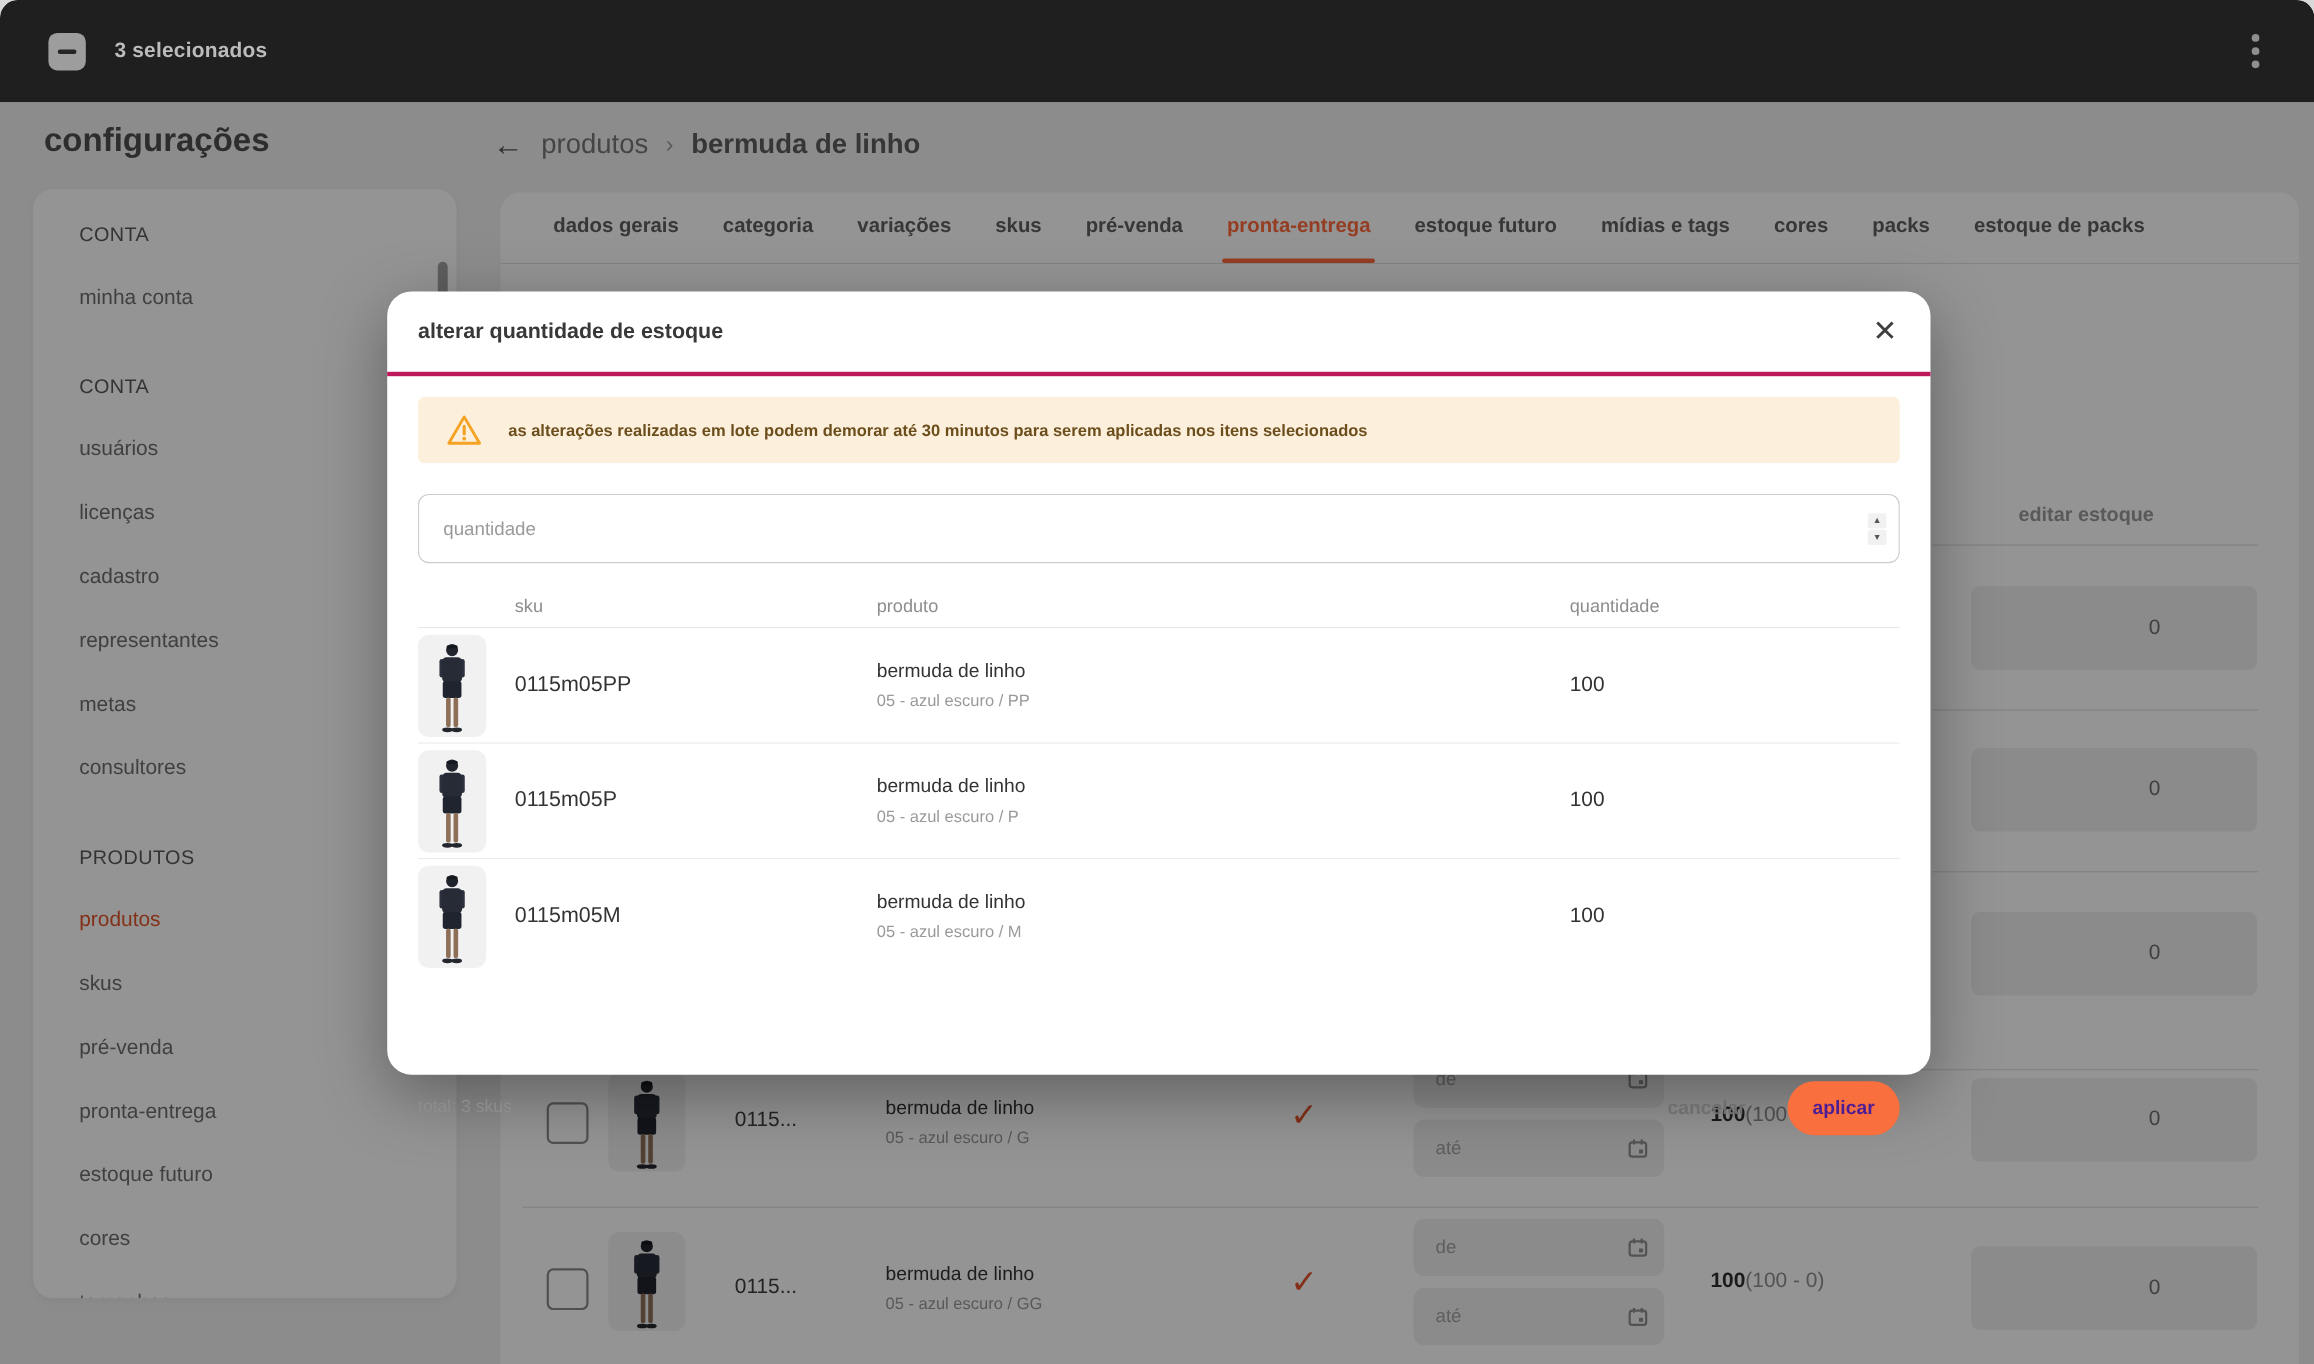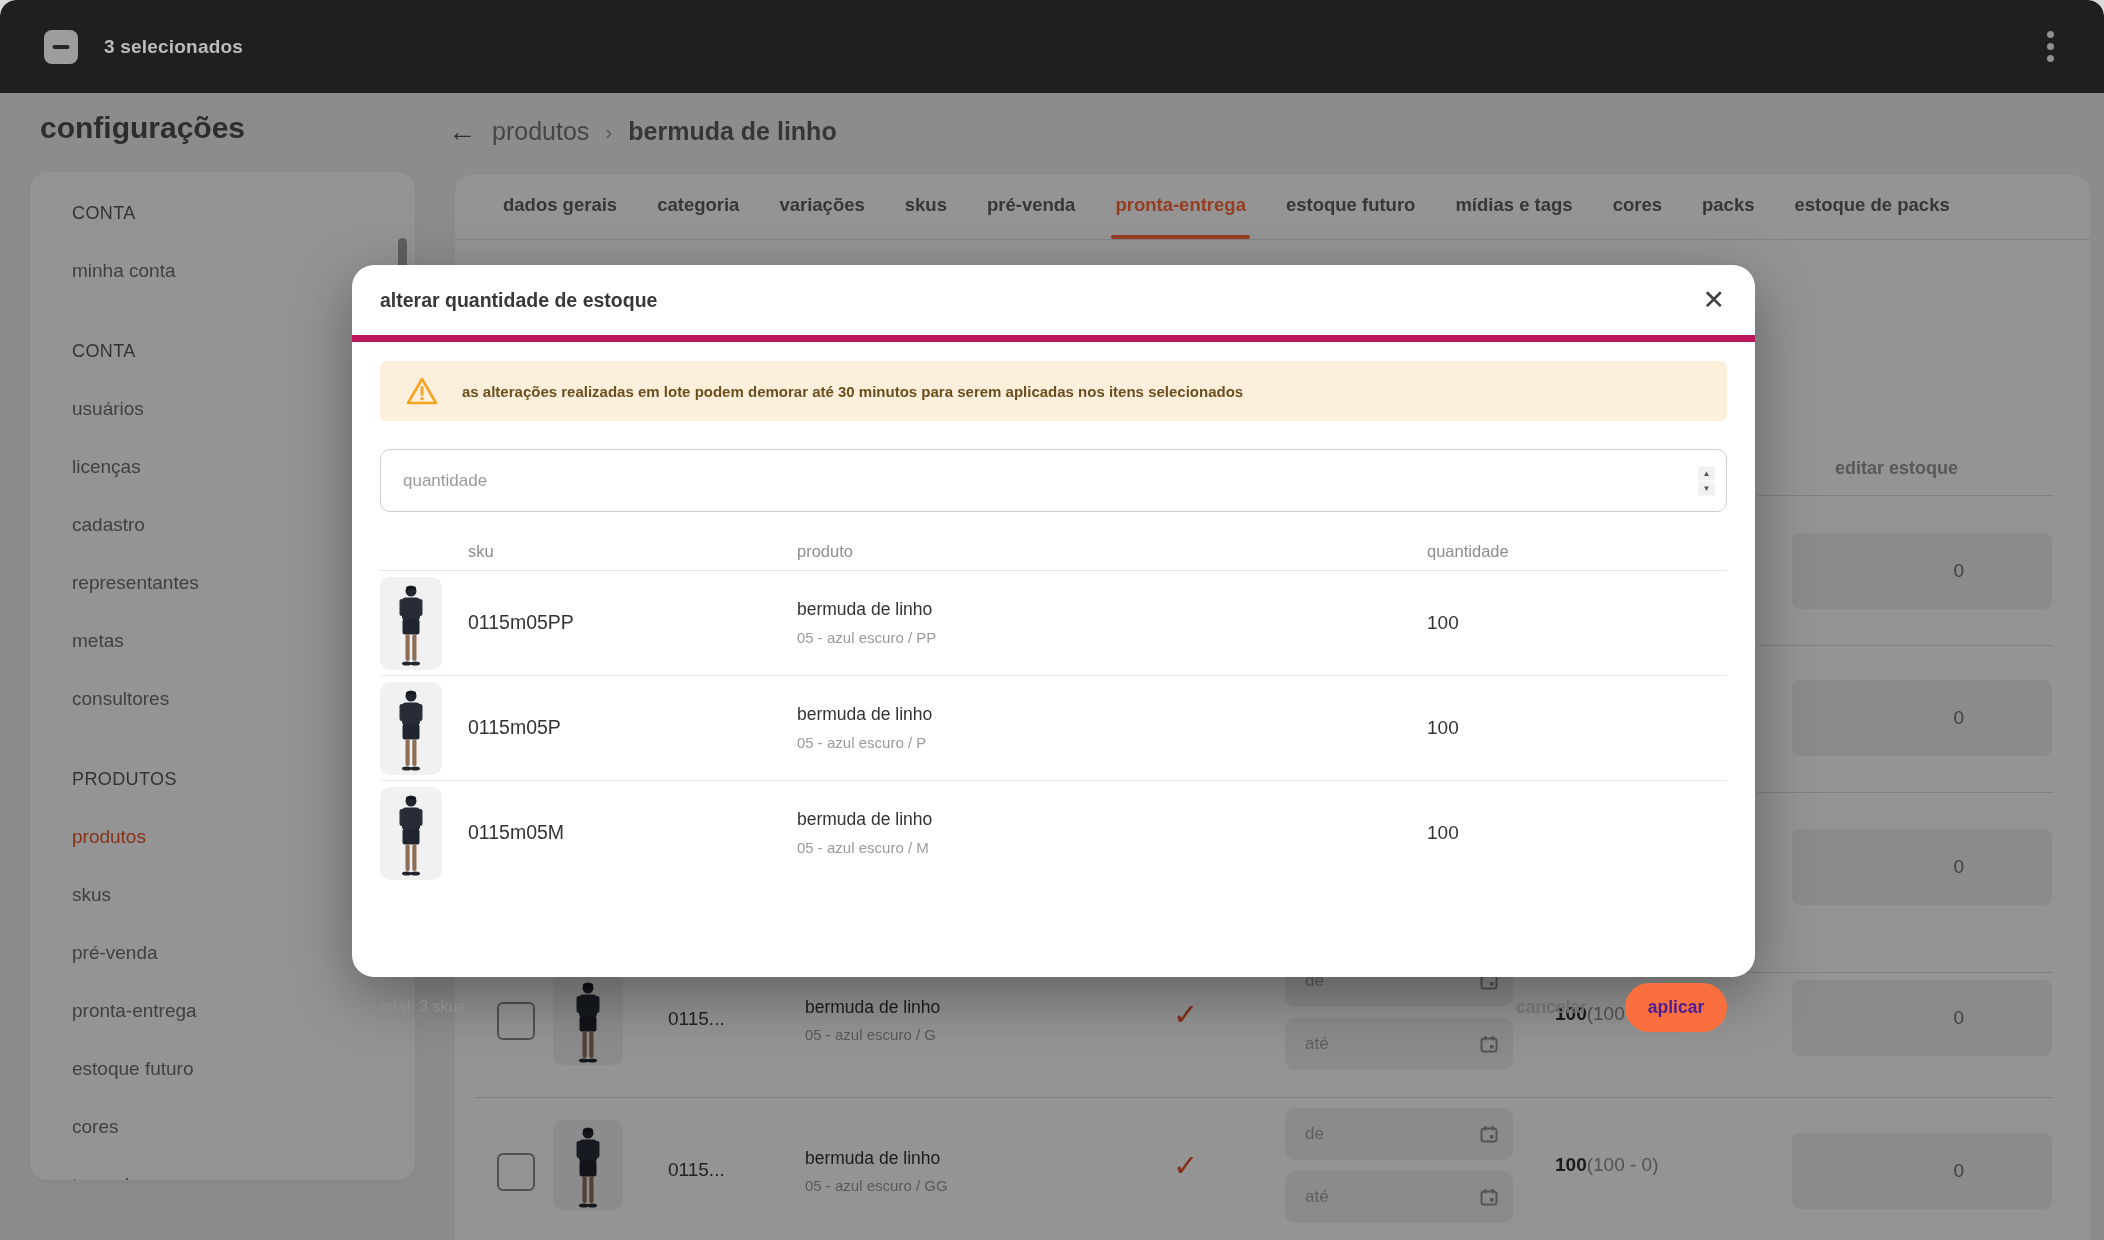--- a/index.html
+++ b/index.html
@@ -61,21 +61,21 @@
   .date-box{width:228px;height:52px;border-radius:10px;background:#f0f0f0;display:flex;align-items:center;padding:0 14px 0 20px;cursor:text;}
   .date-box span{font-size:17px;color:#a3a3a3;flex:1;}
   .qty-line{font-size:19px;}
   .qty-line b{color:#2f2f2f;font-weight:700;}
   .qty-line span{color:#8f8f8f;font-weight:400;}
 
   .dim{left:0;top:0;width:2104px;height:1147px;background:rgba(0,0,0,.42);z-index:40;}
 
   
   .modal{left:352px;top:172px;width:1403px;height:712px;background:#fff;border-radius:22px;box-shadow:0 18px 60px rgba(0,0,0,.35);z-index:60;}
-  .m-head{height:77px;display:flex;align-items:center;padding:0 30px 0 28px;border-bottom:7px solid #be185d;justify-content:center;}
+  .m-head{height:77px;display:flex;align-items:center;padding:0 30px 0 28px;border-bottom:4px solid #be185d;justify-content:center;}
   .m-title{font-size:19.5px;font-weight:700;color:var(--txt-dark);}
   .m-close{margin-left:auto;font-size:27px;color:#3f3f3f;cursor:pointer;line-height:1;}
   .m-body{position:relative;padding:19px 28px 0 28px;height:635px;}
   .warn{height:60px;border-radius:6px;background:#fcefdc;display:flex;align-items:center;gap:24px;padding:0 26px;}
   .warn-text{font-size:15px;font-weight:600;color:#6b4e1c;}
   .qty-wrap{position:relative;margin-top:28px;height:63px;}
   .qty-input{width:100%;height:100%;border:1.6px solid #cdcdcd;border-radius:10px;padding:0 64px 0 22px;font-size:17px;color:#333;outline:none;background:#fff;}
   .qty-input::placeholder{color:#9a9a9a;}
   .spinner{position:absolute;right:12px;top:50%;transform:translateY(-50%);display:flex;flex-direction:column;gap:1px;}
   .spinner b{width:17px;height:14px;background:#f1f1f1;border-radius:2px;font-size:8px;color:#555;display:flex;align-items:center;justify-content:center;cursor:pointer;font-weight:400;}

